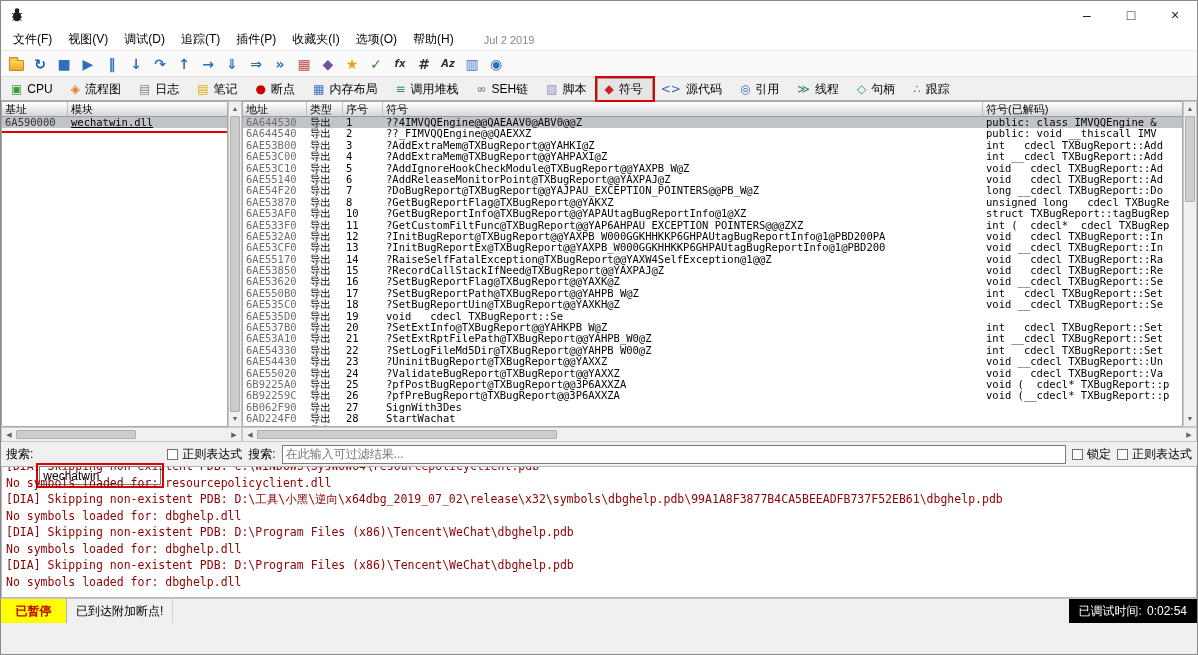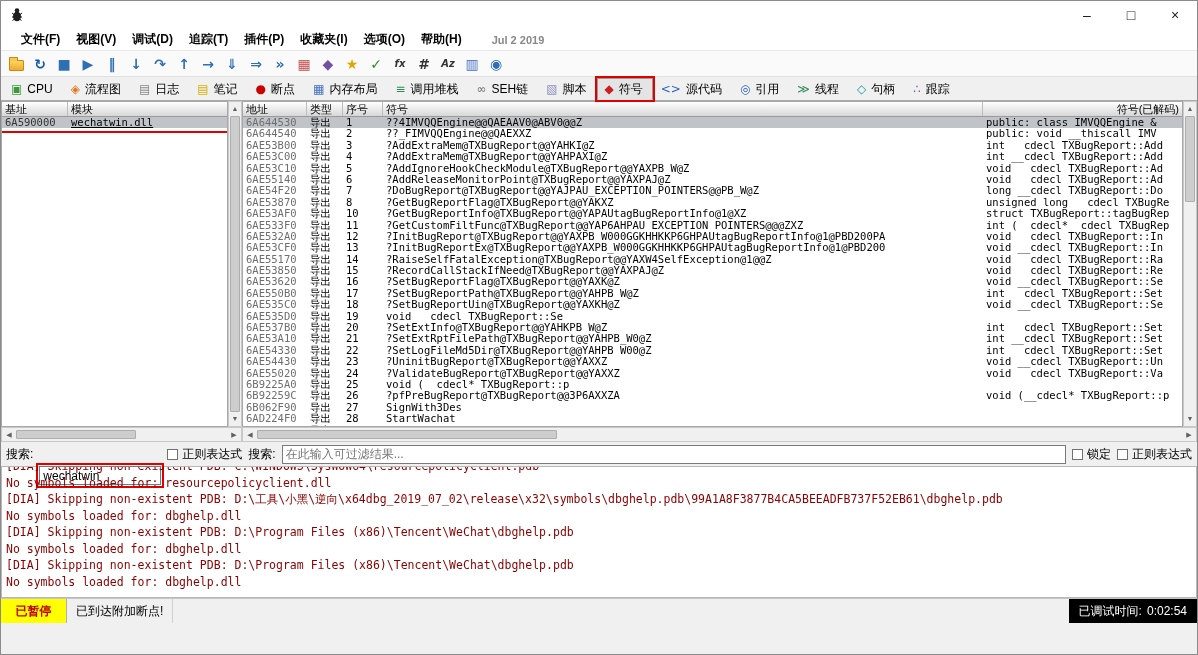--- a/index.html
+++ b/index.html
@@ -8,21 +8,21 @@
   .window { position:relative; width:1198px; height:655px; background:#f0f0f0; border:1px solid #8a8a8a; overflow:hidden; }
 
   
   .titlebar { height:28px; background:#ffffff; display:flex; align-items:center; padding-left:8px; }
   .app-icon { width:16px; height:16px; margin-right:8px; flex:0 0 auto; }
   .title-text { font-size:12px; color:#000; white-space:nowrap; }
   .win-controls { margin-left:auto; display:flex; height:100%; }
   .win-btn { width:44px; height:100%; display:flex; align-items:center; justify-content:center; font-size:14px; color:#222; cursor:default; }
 
   
-  .menubar { height:22px; background:#ffffff; display:flex; align-items:center; padding-left:12px; border-bottom:1px solid #e8e8e8;font-weight:bold; }
+  .menubar { height:22px; background:#ffffff; display:flex; align-items:center; padding-left:4px; border-bottom:1px solid #e8e8e8; }
   .menu-item { font-size:12px; padding:2px 8px; color:#000; }
   .build-date { font-size:11px; color:#888; margin-left:22px; }
 
   
   .toolbar { height:26px; background:#fafafa; display:flex; align-items:center; padding-left:3px; border-bottom:1px solid #e0e0e0; }
   .tbtn { width:24px; height:22px; display:flex; align-items:center; justify-content:center; border:1px solid transparent; border-radius:2px; }
   .tbtn .g { font-size:14px; font-weight:bold; line-height:1; font-family:"DejaVu Sans", sans-serif; }
   .tbtn .g.small { font-size:10px; font-style:italic; font-weight:bold; }
   .icon-folder { width:15px; height:11px; background:linear-gradient(#ffd65e,#f0a830); border:1px solid #c8881a; border-radius:1px; position:relative; margin-top:3px; }
   .icon-folder::before { content:""; position:absolute; top:-4px; left:-1px; width:7px; height:3px; background:#f6c94a; border:1px solid #c8881a; border-bottom:none; border-radius:1px 1px 0 0; }
@@ -268,21 +268,21 @@
       <div class="vthumb" style="flex:1;"></div>
       <div class="arr">▼</div>
     </div>
 
     <div class="pane symbol-pane">
       <div class="pane-header">
         <div class="hcell" style="width:64px;">地址</div>
         <div class="hcell" style="width:36px;">类型</div>
         <div class="hcell" style="width:40px;">序号</div>
         <div class="hcell" style="width:600px;">符号</div>
-        <div class="hcell" style="flex:1;border-right:none;text-align:right;">符号(已解码)</div>
+        <div class="hcell" style="flex:1;border-right:none;">符号(已解码)</div>
       </div>
       <div class="pane-body" id="symbol-rows">
           <div class="trow sel">
             <div class="tcell c-addr">6A644530</div>
             <div class="tcell c-type">导出</div>
             <div class="tcell c-ord">1</div>
             <div class="tcell c-sym">??4IMVQQEngine@@QAEAAV0@ABV0@@Z</div>
             <div class="tcell c-dem">public: class IMVQQEngine &amp;</div>
           </div>
           <div class="trow">
@@ -435,20 +435,21 @@
             <div class="tcell c-addr">6AE55020</div>
             <div class="tcell c-type">导出</div>
             <div class="tcell c-ord">24</div>
             <div class="tcell c-sym">?ValidateBugReport@TXBugReport@@YAXXZ</div>
             <div class="tcell c-dem">void __cdecl TXBugReport::Va</div>
           </div>
           <div class="trow">
             <div class="tcell c-addr">6B9225A0</div>
             <div class="tcell c-type">导出</div>
             <div class="tcell c-ord">25</div>
+            <div class="tcell c-sym">?pfPostBugReport@TXBugReport@@3P6AXXZA</div>
             <div class="tcell c-dem">void (__cdecl* TXBugReport::p</div>
           </div>
           <div class="trow">
             <div class="tcell c-addr">6B92259C</div>
             <div class="tcell c-type">导出</div>
             <div class="tcell c-ord">26</div>
             <div class="tcell c-sym">?pfPreBugReport@TXBugReport@@3P6AXXZA</div>
             <div class="tcell c-dem">void (__cdecl* TXBugReport::p</div>
           </div>
           <div class="trow">

